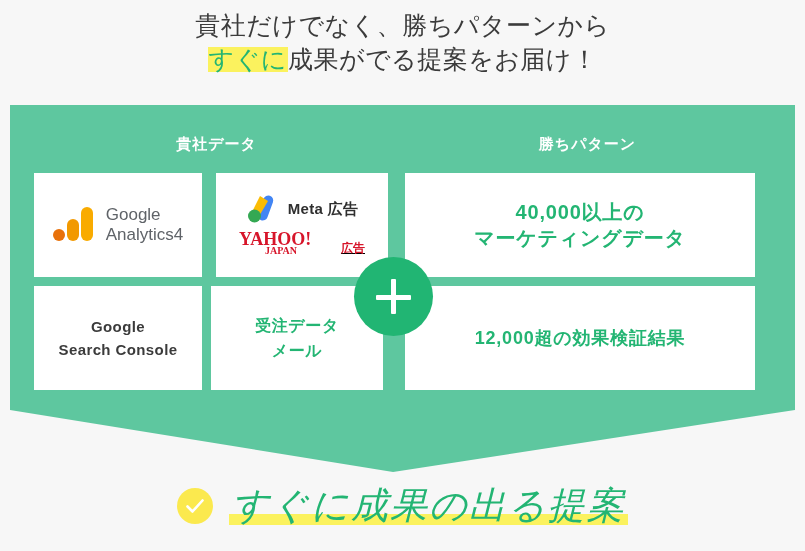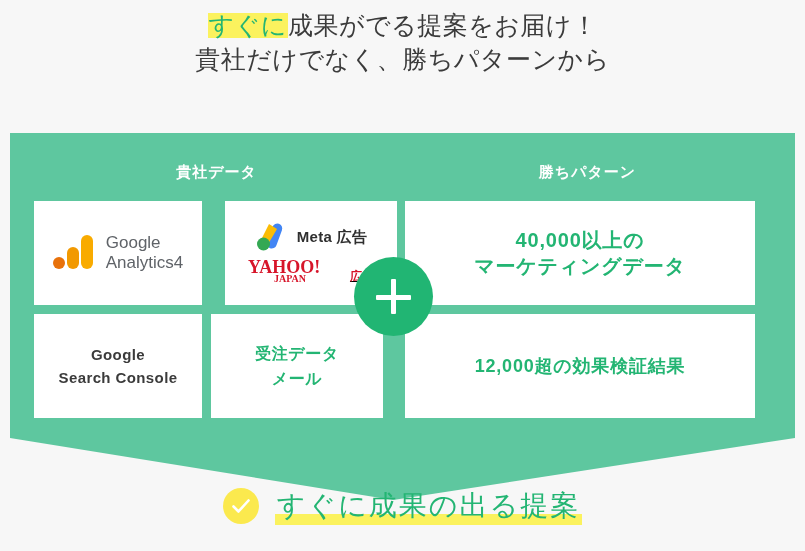--- a/index.html
+++ b/index.html
@@ -33,21 +33,20 @@
   }
 
   
   .panel {
     position: absolute;
     left: 10px; top: 105px;
     width: 785px; height: 367px;
     background: #5ec79f;
     -webkit-clip-path: polygon(0 0, 100% 0, 100% 0%, 100% 83.1%, 48.8% 100%, 0 83.1%);
     clip-path: polygon(0 0, 100% 0, 100% 83.1%, 48.8% 100%, 0 83.1%);
-    margin-top: 28px;
   }
 
   .col-head {
     position: absolute;
     top: 30px;
     color: #ffffff;
     font-size: 15px;
     font-weight: bold;
     letter-spacing: 1px;
     text-align: center;
@@ -59,21 +58,21 @@
   
   .card {
     position: absolute;
     background: #ffffff;
     display: flex;
     flex-direction: column;
     align-items: center;
     justify-content: center;
   }
   .card-sm-1 { left: 24px;  top: 68px;  width: 168px; height: 104px; }
-  .card-sm-2 { left: 215px; top: 68px;  width: 172px; height: 104px; }
+  .card-sm-2 { left: 206px; top: 68px;  width: 172px; height: 104px; }
   .card-sm-3 { left: 24px;  top: 181px; width: 168px; height: 104px; }
   .card-sm-4 { left: 201px; top: 181px; width: 172px; height: 104px; }
   .card-lg-1 { left: 395px; top: 68px;  width: 350px; height: 104px; }
   .card-lg-2 { left: 395px; top: 181px; width: 350px; height: 104px; }
 
   
   .ga-wrap { display: flex; align-items: center; gap: 9px; }
   .ga-logo { width: 44px; height: 40px; }
   .ga-text {
     font-size: 17px;
@@ -177,38 +176,39 @@
     gap: 16px;
   }
   .check-badge {
     width: 36px; height: 36px;
     border-radius: 50%;
     background: #fbe94e;
     position: relative;
     flex: 0 0 auto;
   }
   .footer-text {
-    font-size: 28px;
+    font-size: 37px;
     font-weight: 500;
     color: #23b573;
     letter-spacing: 2px;
     line-height: 38px;
     white-space: nowrap;
     background: linear-gradient(transparent 72%, #fbf25e 72%, #fbf25e 99%, transparent 99%);
     padding: 0 2px;
+    font-style: italic;
   }
 </style>
 </head>
 <body>
 
 <div id="stage">
 
   <div class="headline">
+    <span class="line">貴社だけでなく、勝ちパターンから</span>
     <span class="line"><span class="hl-mark">すぐに</span><span>成果がでる提案をお届け！</span></span>
-    <span class="line">貴社だけでなく、勝ちパターンから</span>
   </div>
 
   <div class="panel">
 
     <div class="col-head left">貴社データ</div>
     <div class="col-head right">勝ちパターン</div>
 
     <div class="card card-sm-1">
       <div class="ga-wrap">
         <svg class="ga-logo" viewBox="0 0 44 40">

